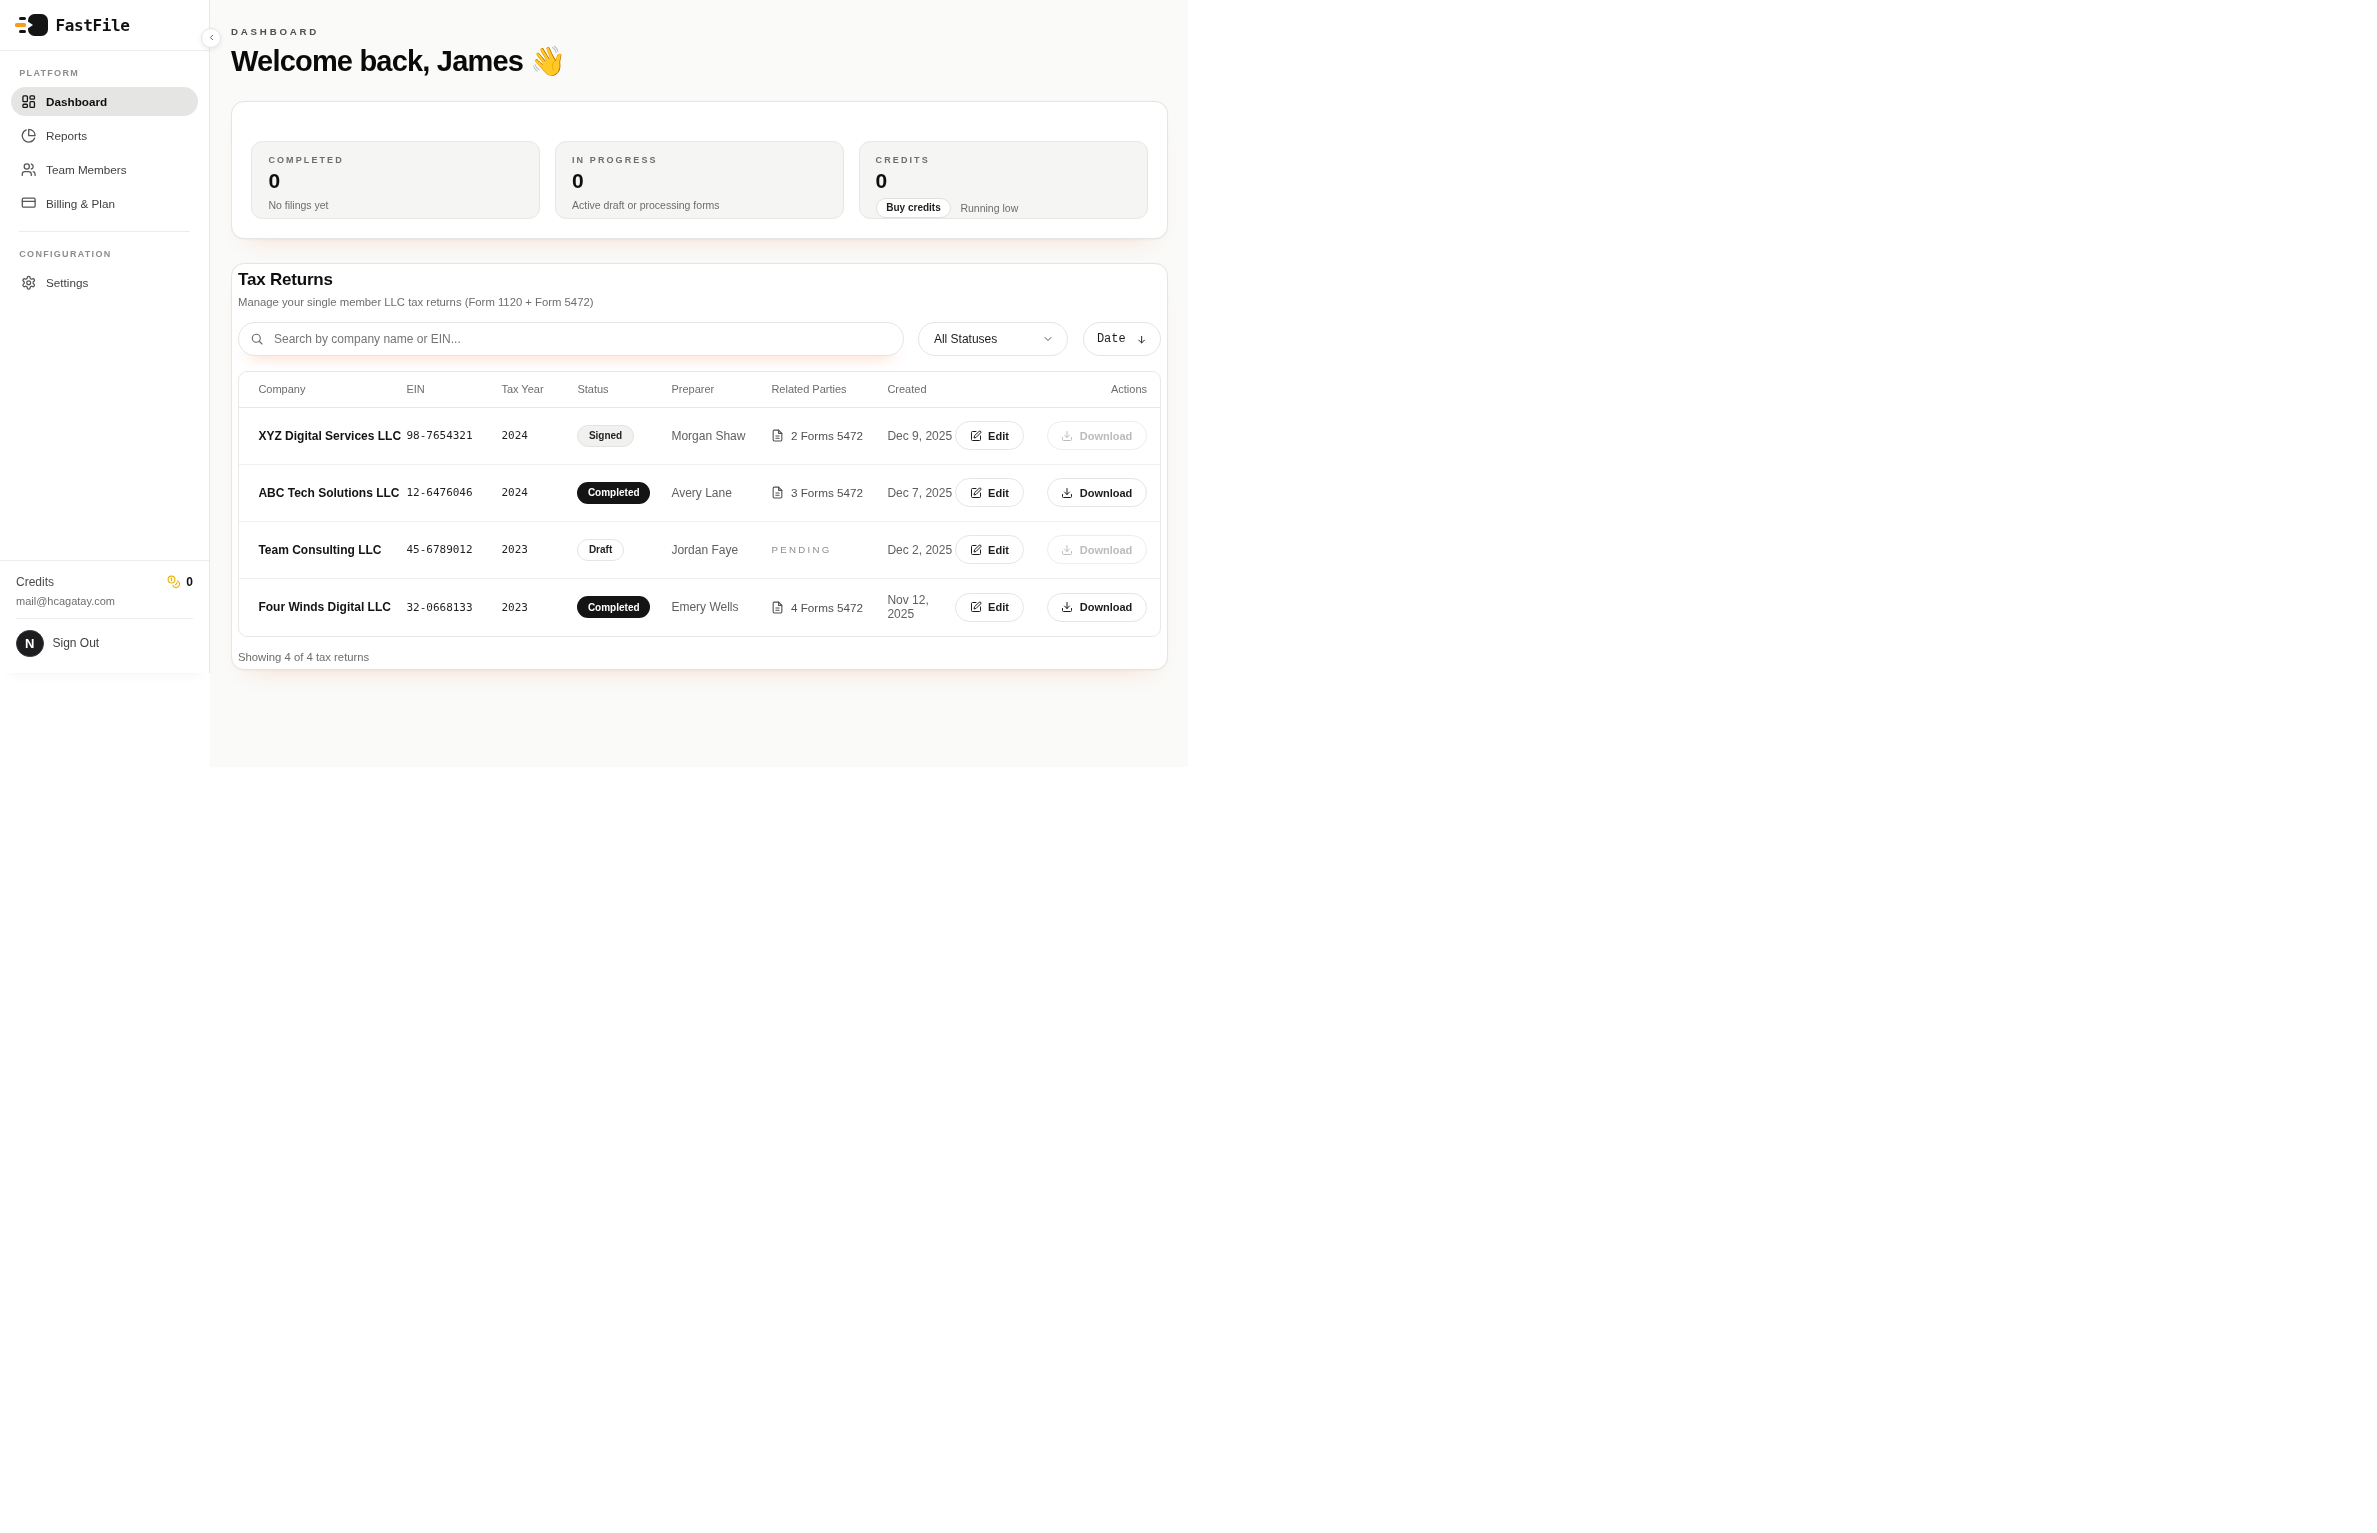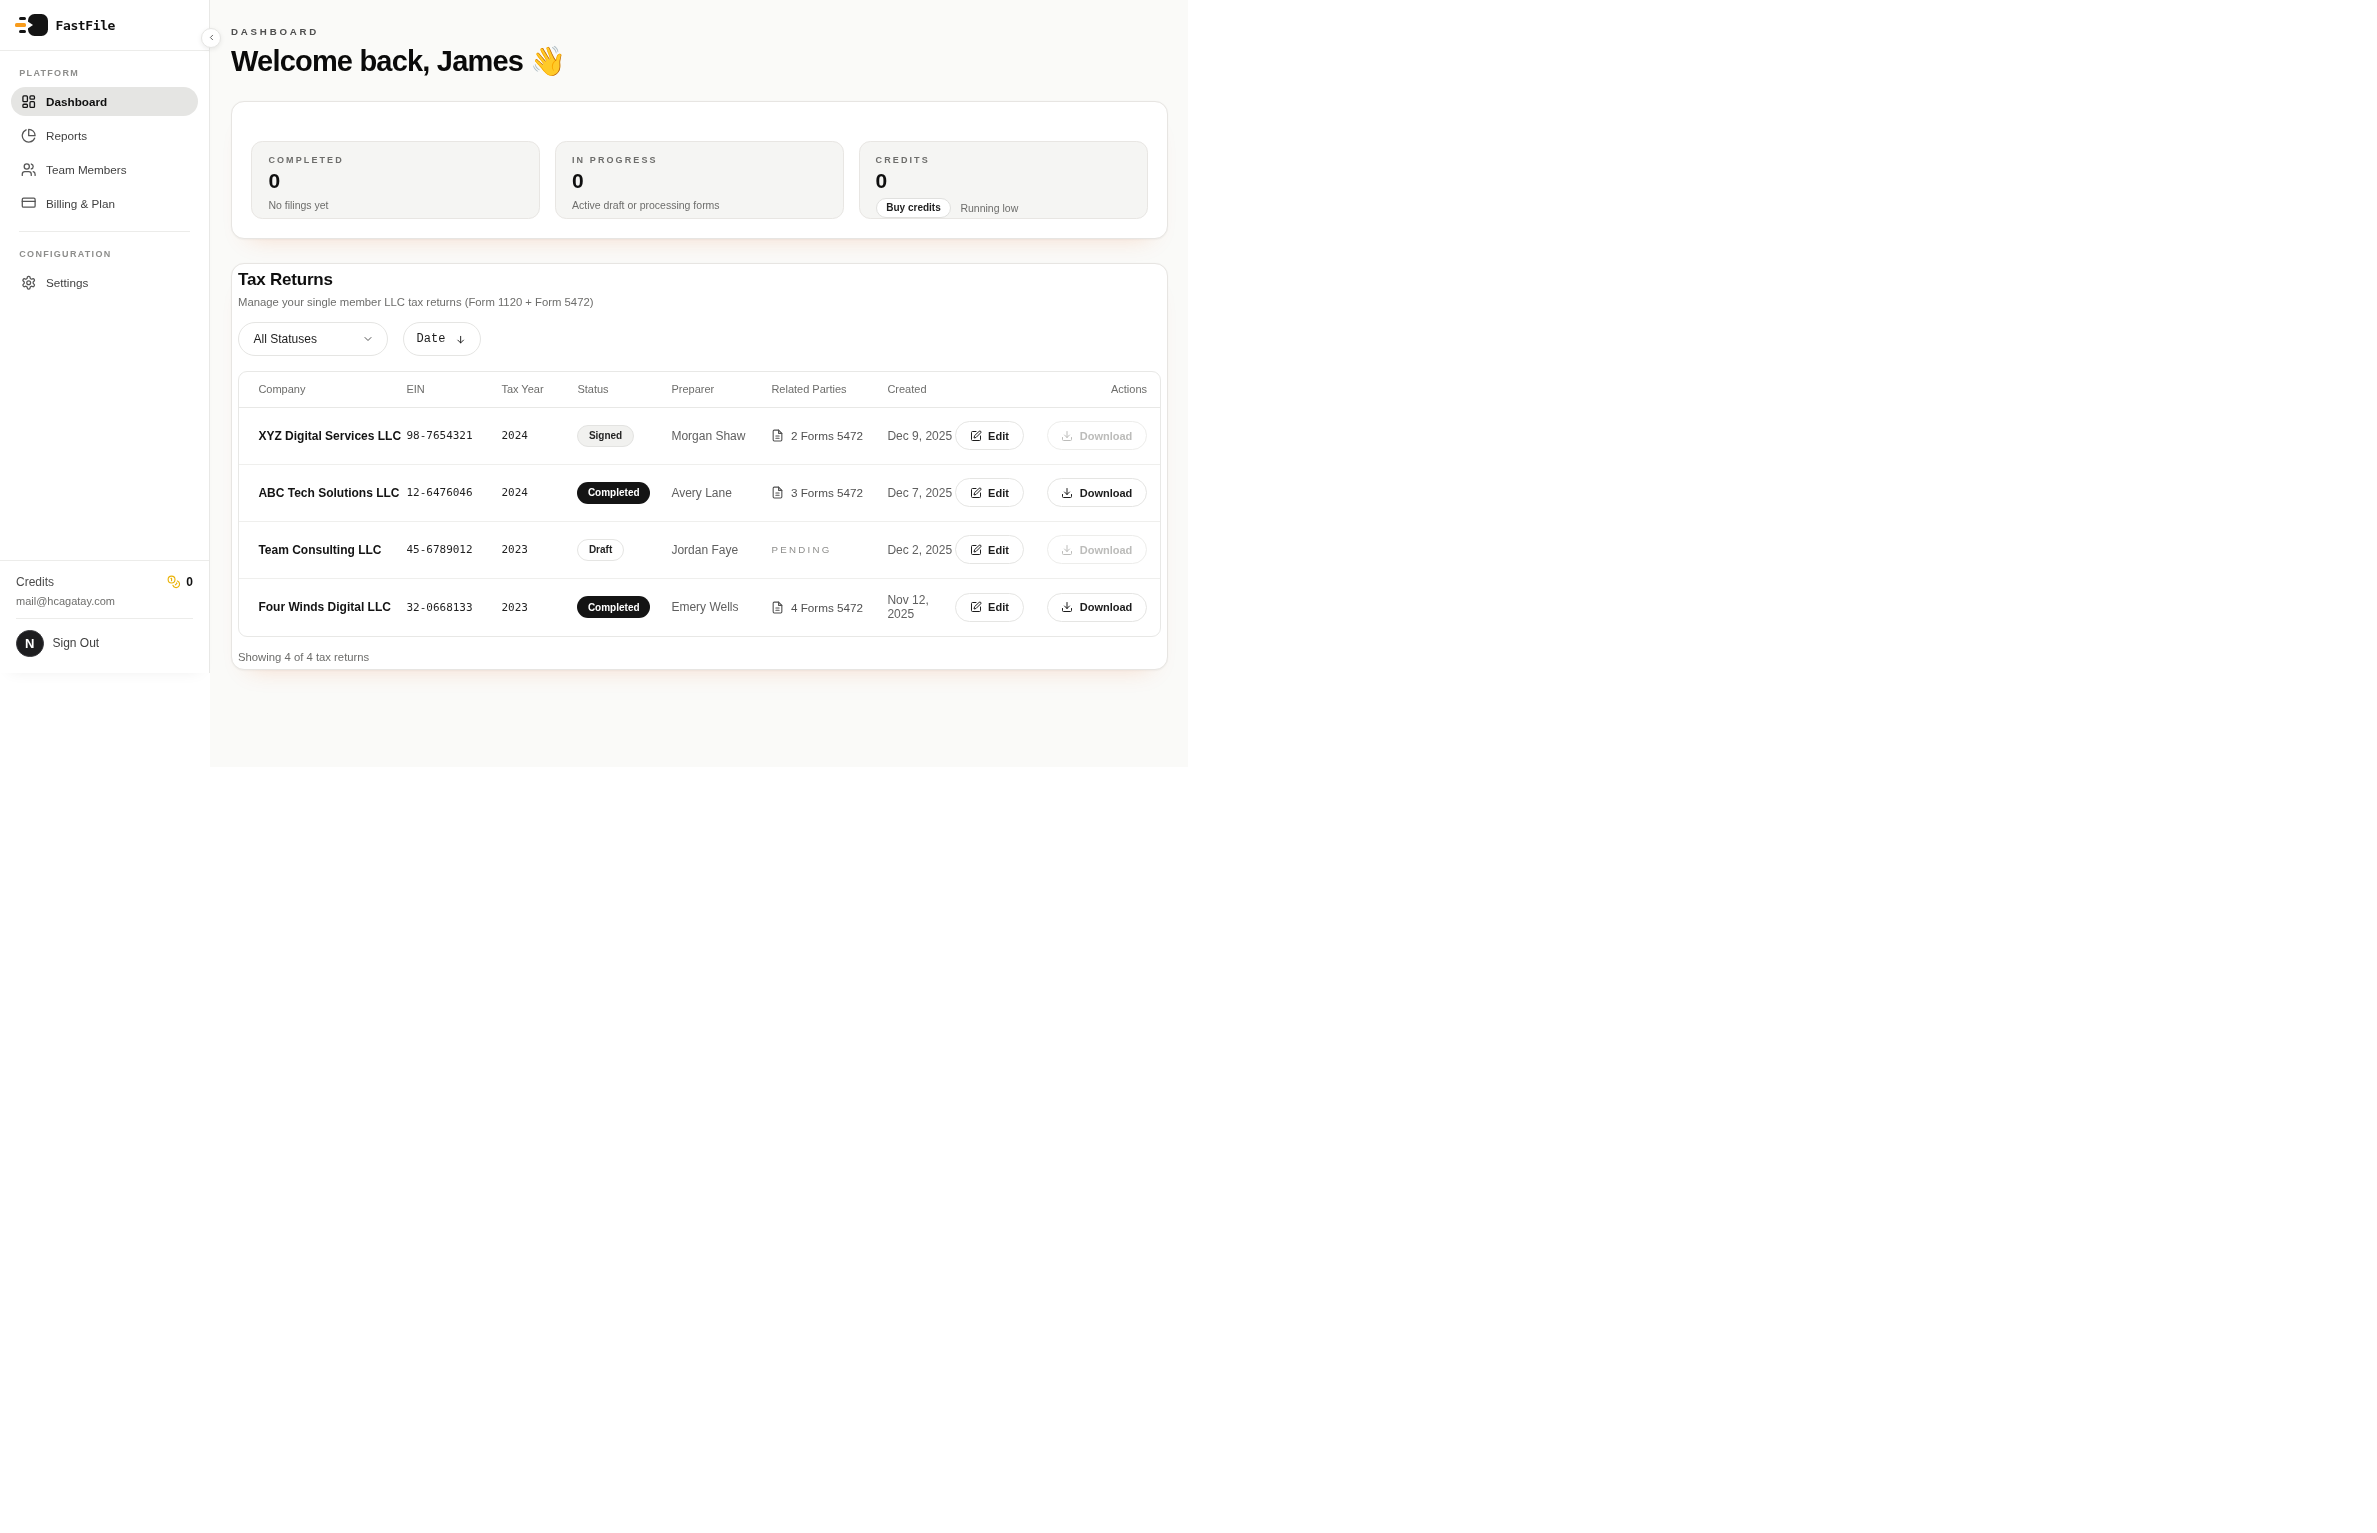--- a/index.html
+++ b/index.html
@@ -28,21 +28,21 @@
   .logo-lines { display:flex; flex-direction:column; align-items:flex-end; gap:3.2px; margin-right:2.4px; }
   .logo-lines i { display:block; height:3.2px; border-radius:1.6px; background:#141414; }
   .logo-lines i.l1 { width:7.3px; }
   .logo-lines i.l2 { width:11.3px; background:#F89C1C; }
   .logo-lines i.l3 { width:7.3px; }
   .logo-blob { width:20px; height:22px; background:#141414; border-radius:6.5px; position:relative; }
   .logo-blob::before {
     content:""; position:absolute; left:-0.8px; top:6.5px;
     border-left:6.5px solid #ffffff; border-top:4.9px solid transparent; border-bottom:4.9px solid transparent;
   }
-  .logo-text { font-family:"DejaVu Sans Mono","Liberation Mono",monospace; font-size:13px; font-weight:700; letter-spacing:-0.4px; color:#111; }
+  .logo-text { font-family:"DejaVu Sans Mono","Liberation Mono",monospace; font-size:16px; font-weight:700; letter-spacing:-0.4px; color:#111; }
   .collapse-btn {
     position:absolute; left:201px; top:27.5px; width:20px; height:20px; border-radius:50%;
     background:#fff; border:0.8px solid #e6e6e4; box-shadow:0 1.6px 4.9px rgba(0,0,0,.08);
     display:flex; align-items:center; justify-content:center; color:#555; z-index:9; cursor:pointer;
   }
   .sb-nav { padding:0 11.3px; }
   .sb-section-label {
     font-size:9px; font-weight:700; letter-spacing:1.3px; color:#8d8d8b;
     margin:17px 8px 9px;
   }
@@ -294,20 +294,27 @@
         </div>
       </div>
     </div>
   </section>
 
   <section class="card tax-card">
     <div class="tax-title">Tax Returns</div>
     <div class="tax-sub">Manage your single member LLC tax returns (Form 1120 + Form 5472)</div>
 
     <div class="controls">
+      <div class="search-wrap">
+        <svg viewBox="0 0 24 24" fill="none" stroke-width="2" stroke-linecap="round">
+            <circle cx="11" cy="11" r="7"></circle>
+            <path d="m21 21-4.3-4.3"></path>
+          </svg>
+        <input class="search-input" type="text" placeholder="Search by company name or EIN..." style="">
+      </div>
       <div class="select-btn">
         <span>All Statuses</span>
         <svg viewBox="0 0 24 24" fill="none" stroke-width="2" stroke-linecap="round" stroke-linejoin="round">
             <path d="m6 9 6 6 6-6"></path>
           </svg>
       </div>
       <button class="date-btn">
         <span>Date</span>
         <svg viewBox="0 0 24 24" fill="none" stroke-width="2" stroke-linecap="round" stroke-linejoin="round">
             <path d="M12 5v14"></path>

